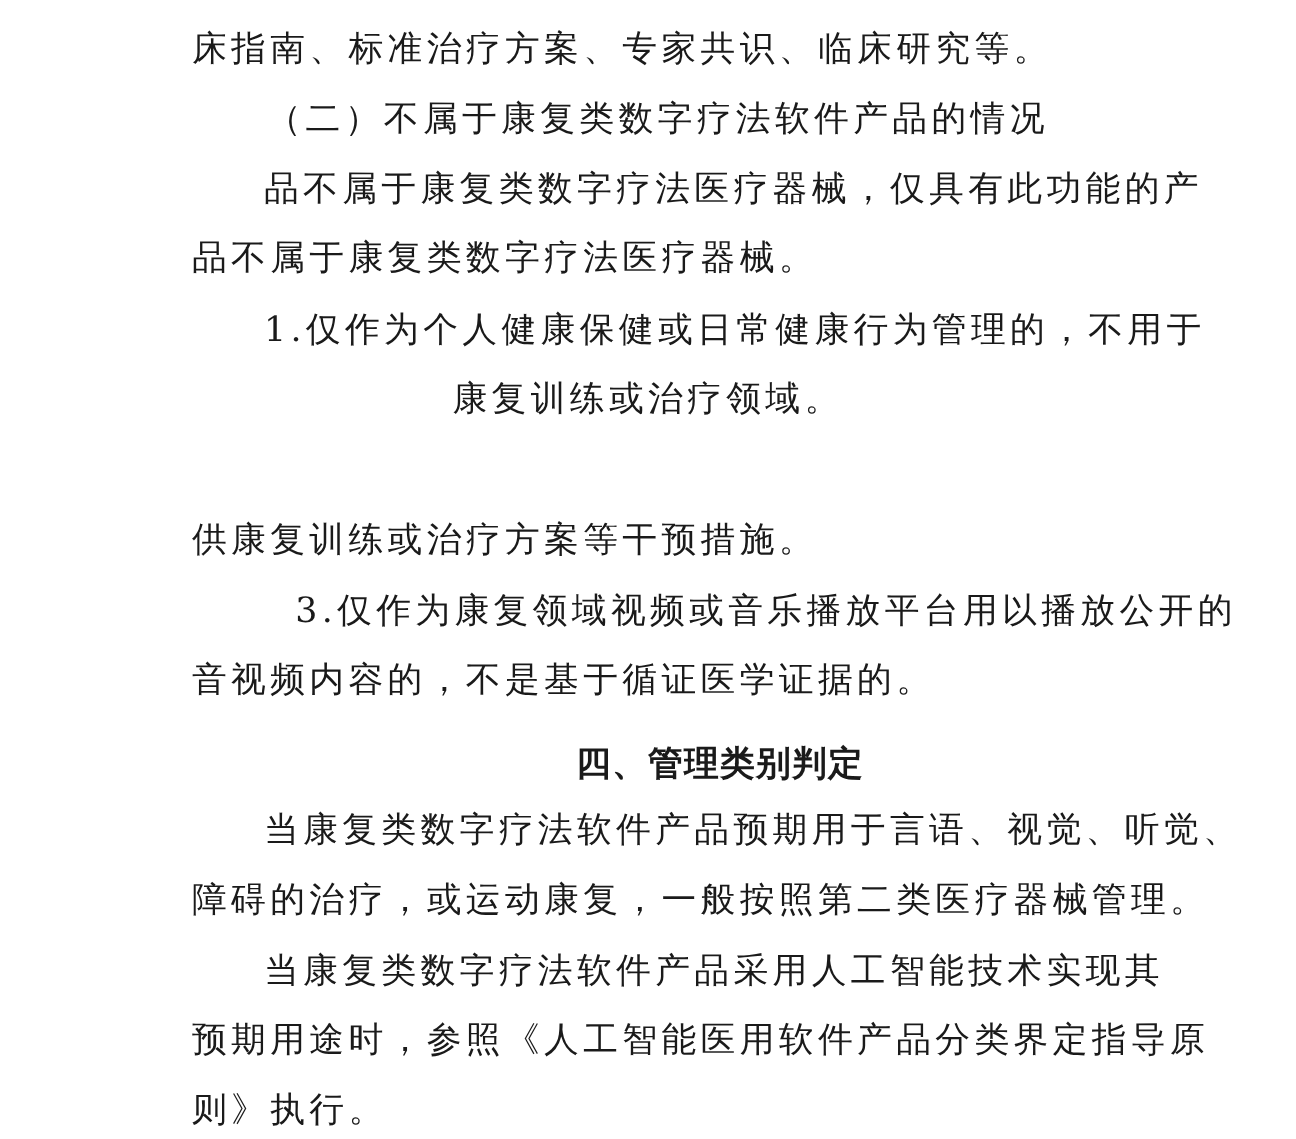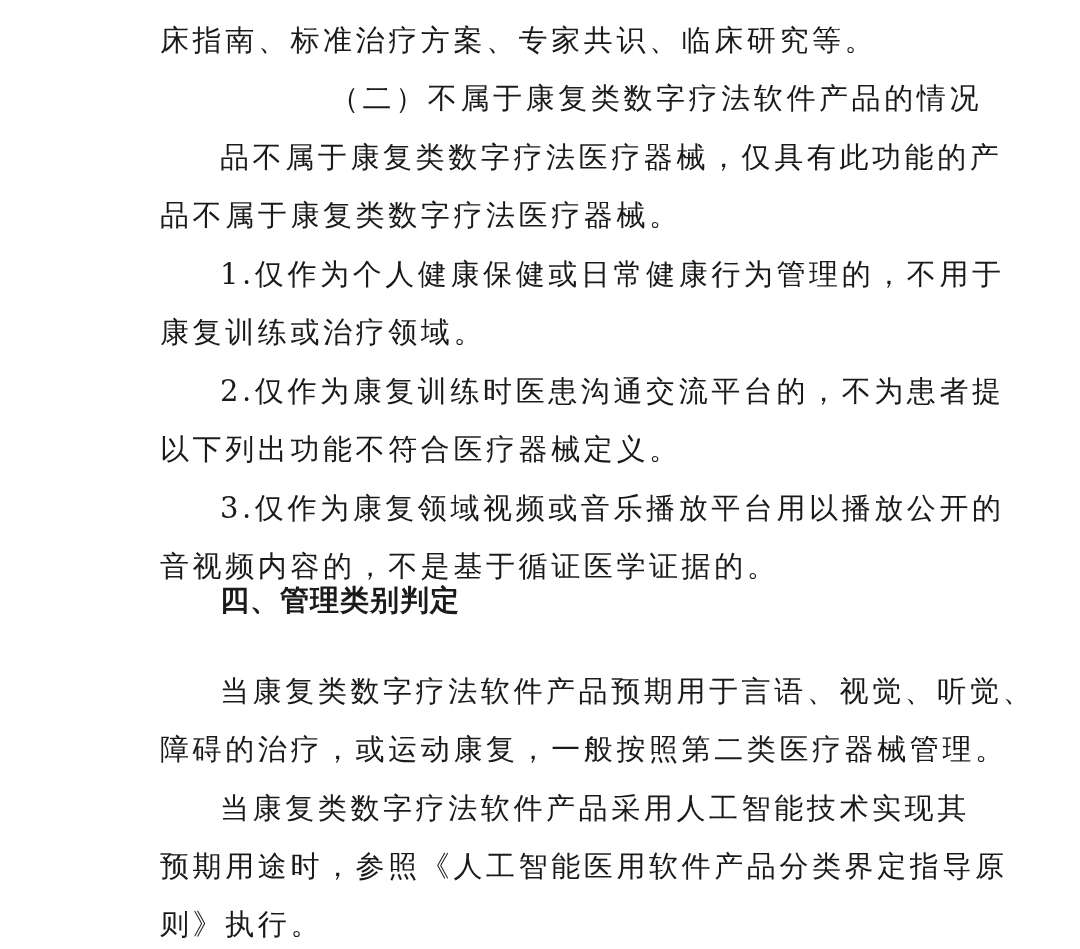--- a/index.html
+++ b/index.html
@@ -26,42 +26,41 @@
       position: absolute;
       left: 160px;
       width: 760px;
       font-size: 29px;
       line-height: 36px;
       height: 36px;
       white-space: nowrap;
       letter-spacing: 3.6px;
     }
     .indent { left: 220px; width: 700px; }
-    .subhead { left: 222px; text-align: right; }
+    .subhead { left: 222px; }
     .heading {
       left: 220px;
       font-family: "DejaVu Sans", "Liberation Sans", sans-serif;
       font-weight: bold;
       font-size: 29px;
       letter-spacing: 1px;
     }
   </style>
 </head>
 <body>
 
 <div class="page">
   <div class="line" style="top:22px;">床指南、标准治疗方案、专家共识、临床研究等。</div>
   <div class="line subhead" style="top:80px;">（二）不属于康复类数字疗法软件产品的情况</div>
   <div class="line indent" style="top:139px;">品不属于康复类数字疗法医疗器械，仅具有此功能的产</div>
   <div class="line" style="top:197px;font-family:Liberation Serif, serif;">品不属于康复类数字疗法医疗器械。</div>
   <div class="line indent" style="top:256px;text-align:right;">1.仅作为个人健康保健或日常健康行为管理的，不用于</div>
-  <div class="line" style="top:314px;">康复训练或治疗领域。</div>
-  <div class="line indent" style="top:373px;">2.仅作为康复训练时医患沟通交流平台的，不为患者提</div>
-  <div class="line" style="top:431px;">以下列出功能不符合医疗器械定义。</div>
-  <div class="line indent" style="top:490px;">3.仅作为康复领域视频或音乐播放平台用以播放公开的</div>
+  <div class="line" style="top:314px;text-align:center;">康复训练或治疗领域。</div>
+  <div class="line" style="top:431px;">供康复训练或治疗方案等干预措施。</div>
+  <div class="line indent" style="top:490px;margin-left:26px;">3.仅作为康复领域视频或音乐播放平台用以播放公开的</div>
   <div class="line" style="top:548px;">音视频内容的，不是基于循证医学证据的。</div>
-  <div class="line heading" style="top:582px;">四、管理类别判定</div>
+  <div class="line heading" style="top:618px;text-align:center;">四、管理类别判定</div>
   <div class="line" style="top:731px;">障碍的治疗，或运动康复，一般按照第二类医疗器械管理。</div>
   <div class="line indent" style="top:673px;">当康复类数字疗法软件产品预期用于言语、视觉、听觉、</div>
   <div class="line indent" style="top:790px;">当康复类数字疗法软件产品采用人工智能技术实现其</div>
   <div class="line" style="top:906px;">则》执行。</div>
   <div class="line" style="top:848px;">预期用途时，参照《人工智能医用软件产品分类界定指导原</div>
 </div>
 
 </body></html>

